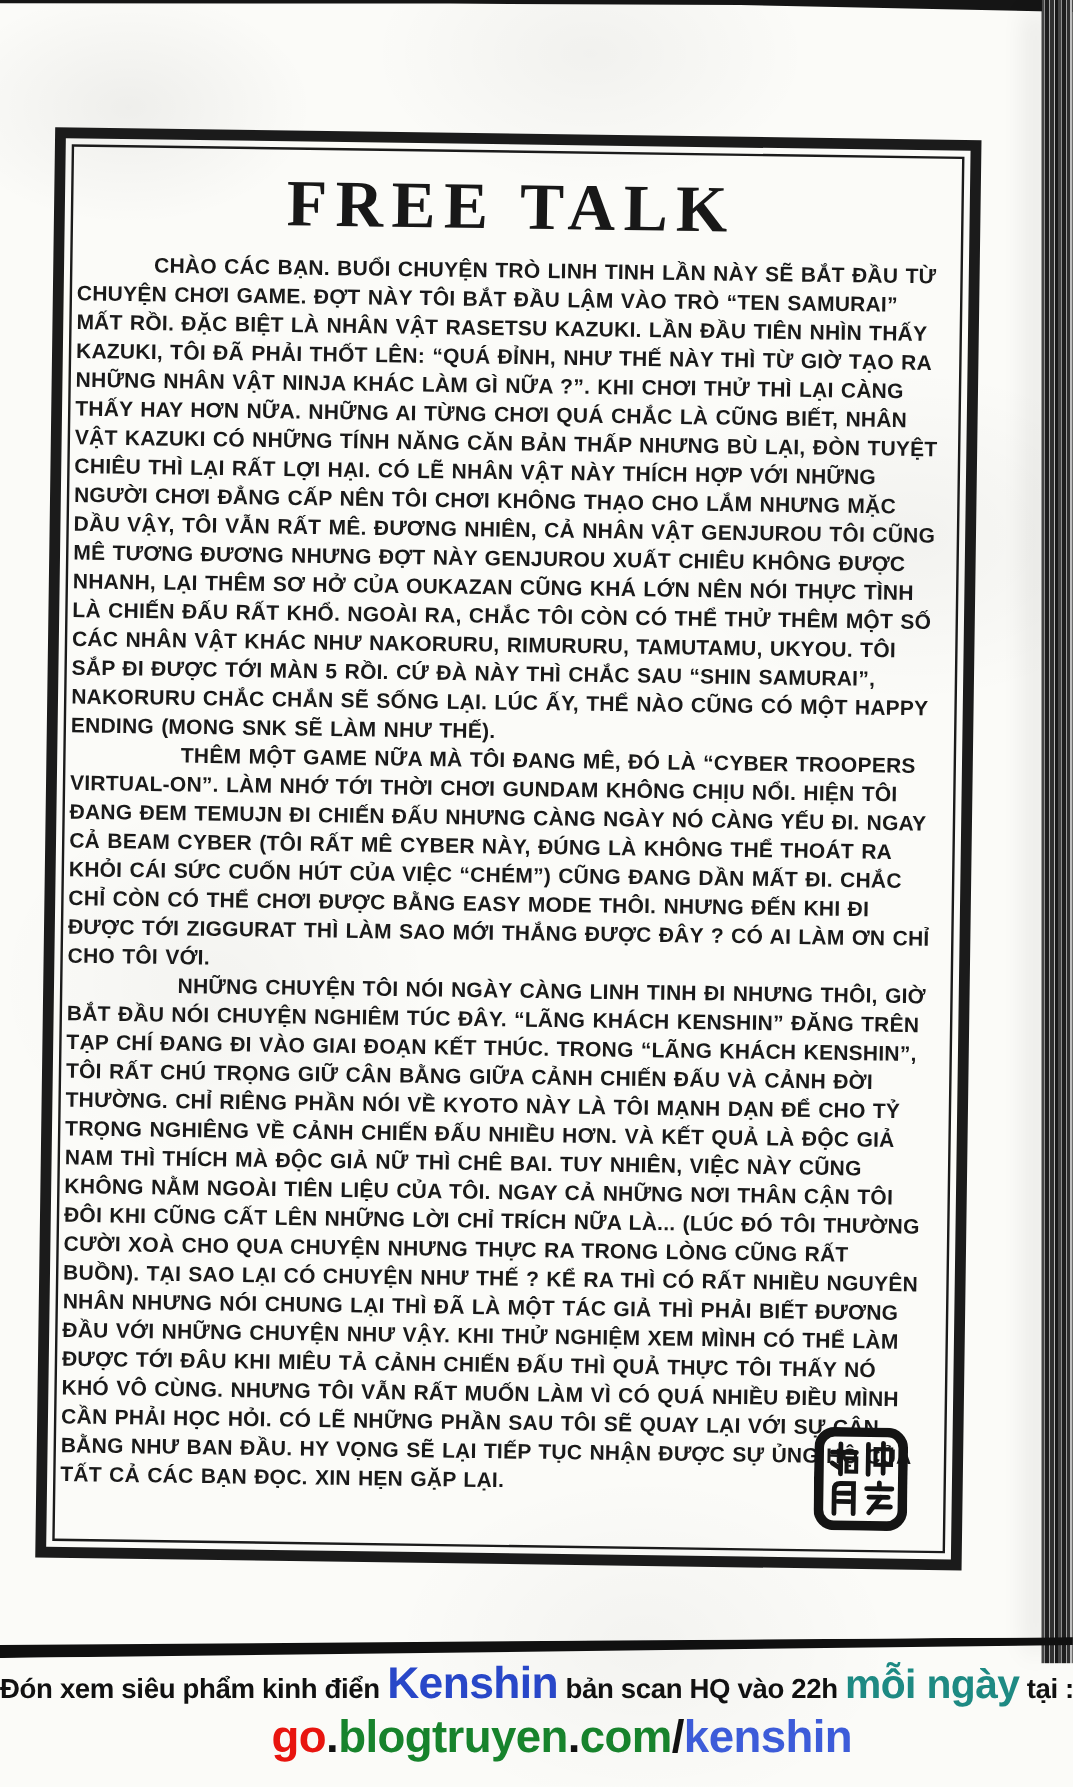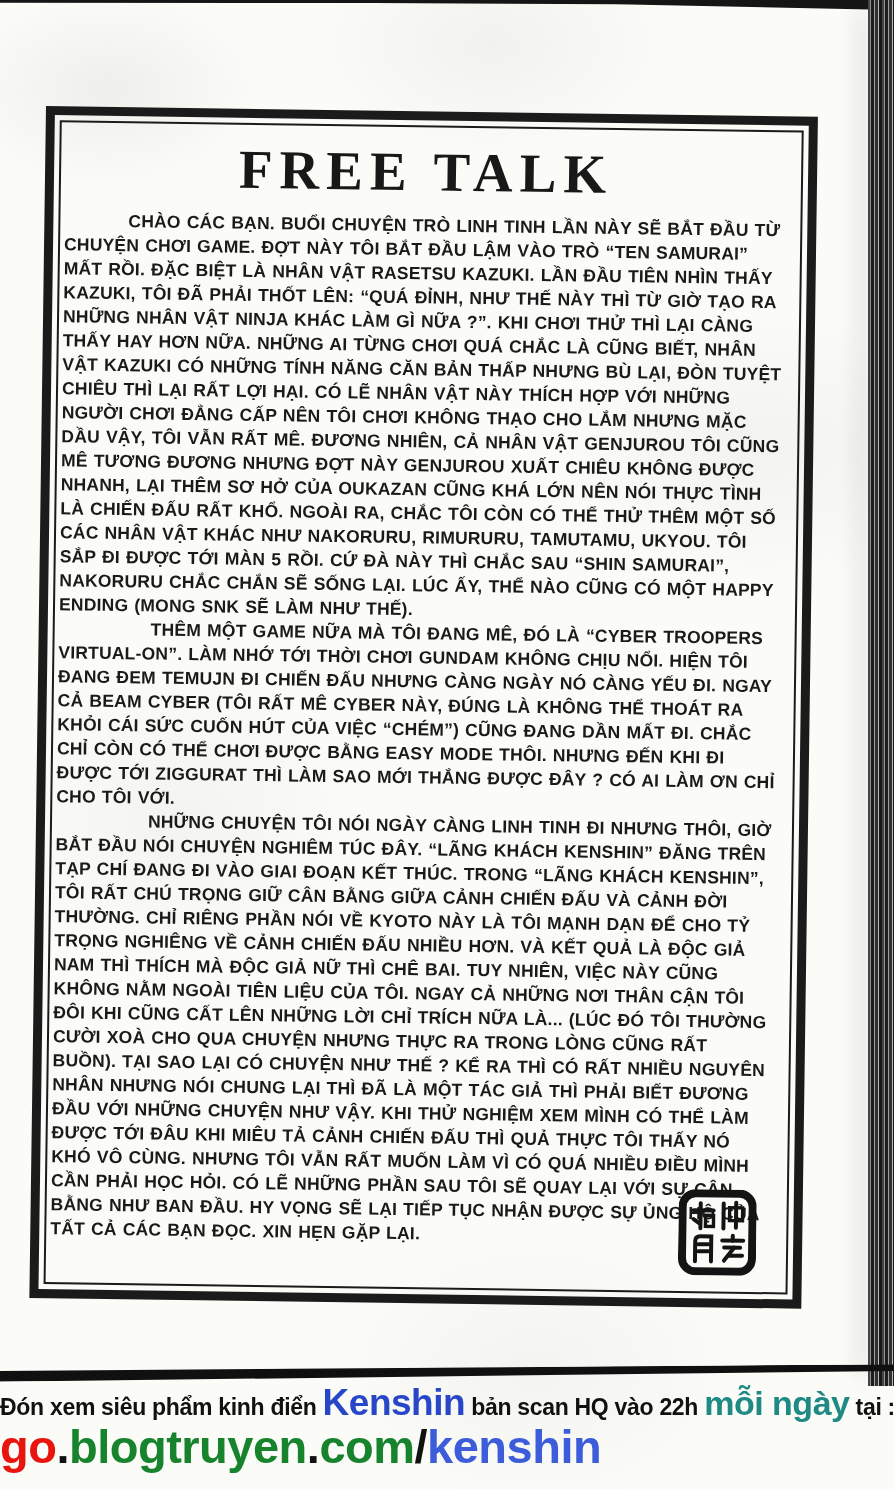--- a/index.html
+++ b/index.html
@@ -52,29 +52,29 @@
   .para.indent-lg{text-indent:92px;}
   .seal{
     position:absolute;right:30px;bottom:16px;width:78px;height:86px;
   }
   .divider-bar{
     position:absolute;left:-4px;top:1367px;width:902px;height:12px;background:#101010;
     transform:rotate(-0.35deg);
     clip-path:polygon(0 10%,100% 0,100% 55%,0 100%);
   }
   .footer{
-    position:absolute;left:0;top:1383px;width:710px;text-align:left;color:#111;
+    position:absolute;left:0;top:1383px;width:710px;text-align:right;color:#111;
   }
   .fline1{line-height:40px;white-space:nowrap;}
   .fline2{line-height:38px;margin-top:-2px;white-space:nowrap;}
   .seg{font-weight:bold;}
   .seg-n{font-size:23px;letter-spacing:-0.3px;}
   .seg-xl{font-size:37px;letter-spacing:-0.5px;}
   .seg-lg{font-size:34px;letter-spacing:-0.5px;}
-  .seg-url{font-size:47px;letter-spacing:-0.5px;}
+  .seg-url{font-size:38px;letter-spacing:-0.5px;}
 </style>
 </head>
 <body>
 
 <div class="top-wedge"></div>
 <div class="right-band"></div>
 
 <div class="frame">
   <div class="frame-inner">
     <h1 class="page-title">FREE TALK</h1>

